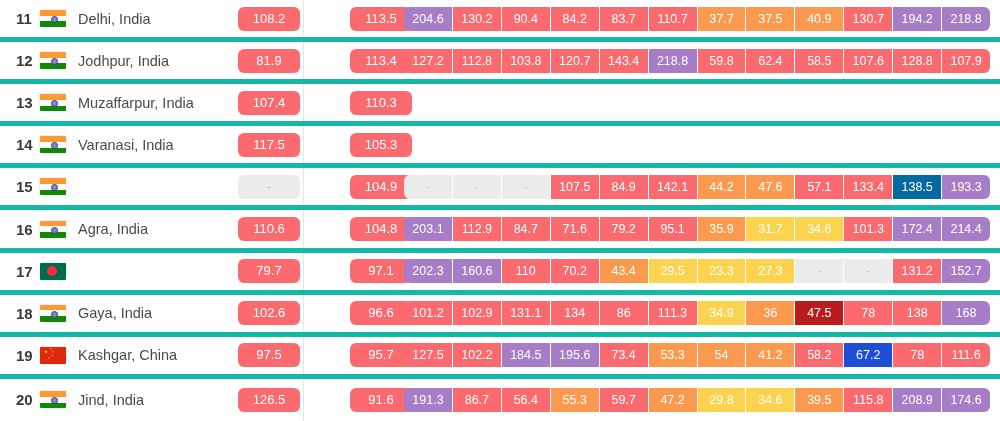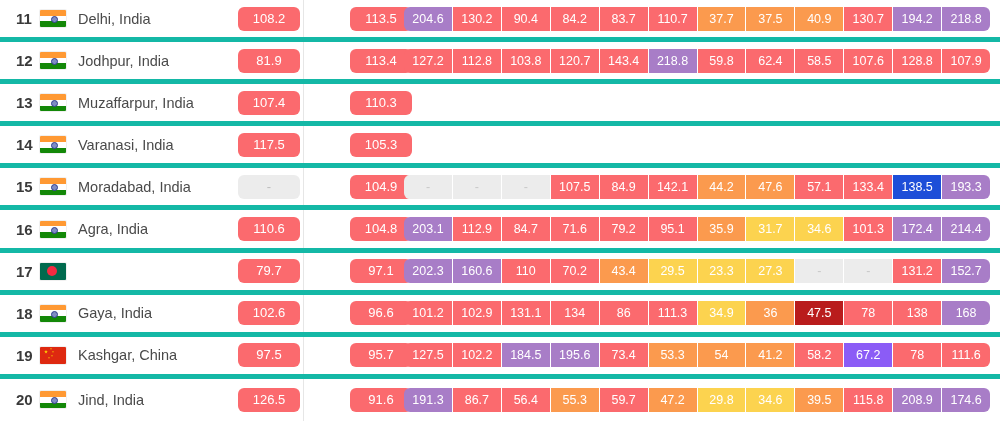--- a/index.html
+++ b/index.html
@@ -255,36 +255,35 @@
     <div class="row">
       <div class="rank">15</div>
       <span class="flag flag-india">
         <span class="flag-in">
           <i class="s1"></i>
           <i class="s2"></i>
           <i class="s3"></i>
         </span>
         <span class="chakra"></span>
       </span>
-      <div class="city">Moradabad, India</div>
       <div class="badge col-a empty" style="background:#fb6a6e">-</div>
       <div class="vdiv"></div>
       <div class="badge col-b" style="background:#fb6a6e">104.9</div>
       <div class="cells">
         <div class="cell empty" style="background:#ececec">-</div>
         <div class="cell empty" style="background:#ececec">-</div>
         <div class="cell empty" style="background:#ececec">-</div>
         <div class="cell" style="background:#fb6a6e">107.5</div>
         <div class="cell" style="background:#fb6a6e">84.9</div>
         <div class="cell" style="background:#fb6a6e">142.1</div>
         <div class="cell" style="background:#fb9a4e">44.2</div>
         <div class="cell" style="background:#fb9a4e">47.6</div>
         <div class="cell" style="background:#fb6a6e">57.1</div>
         <div class="cell" style="background:#fb6a6e">133.4</div>
-        <div class="cell" style="background:#1d4ed8">138.5</div>
+        <div class="cell" style="background:#0369a1">138.5</div>
         <div class="cell" style="background:#a87dc7">193.3</div>
       </div>
     </div>
     <div class="row">
       <div class="rank">16</div>
       <span class="flag flag-india">
         <span class="flag-in">
           <i class="s1"></i>
           <i class="s2"></i>
           <i class="s3"></i>
@@ -378,21 +377,21 @@
       <div class="cells">
         <div class="cell" style="background:#fb6a6e">127.5</div>
         <div class="cell" style="background:#fb6a6e">102.2</div>
         <div class="cell" style="background:#a87dc7">184.5</div>
         <div class="cell" style="background:#a87dc7">195.6</div>
         <div class="cell" style="background:#fb6a6e">73.4</div>
         <div class="cell" style="background:#fb9a4e">53.3</div>
         <div class="cell" style="background:#fb9a4e">54</div>
         <div class="cell" style="background:#fb9a4e">41.2</div>
         <div class="cell" style="background:#fb6a6e">58.2</div>
-        <div class="cell" style="background:#8b5cf6">67.2</div>
+        <div class="cell" style="background:#1d4ed8">67.2</div>
         <div class="cell" style="background:#fb6a6e">78</div>
         <div class="cell" style="background:#fb6a6e">111.6</div>
       </div>
     </div>
     <div class="row">
       <div class="rank">20</div>
       <span class="flag flag-india">
         <span class="flag-in">
           <i class="s1"></i>
           <i class="s2"></i>

